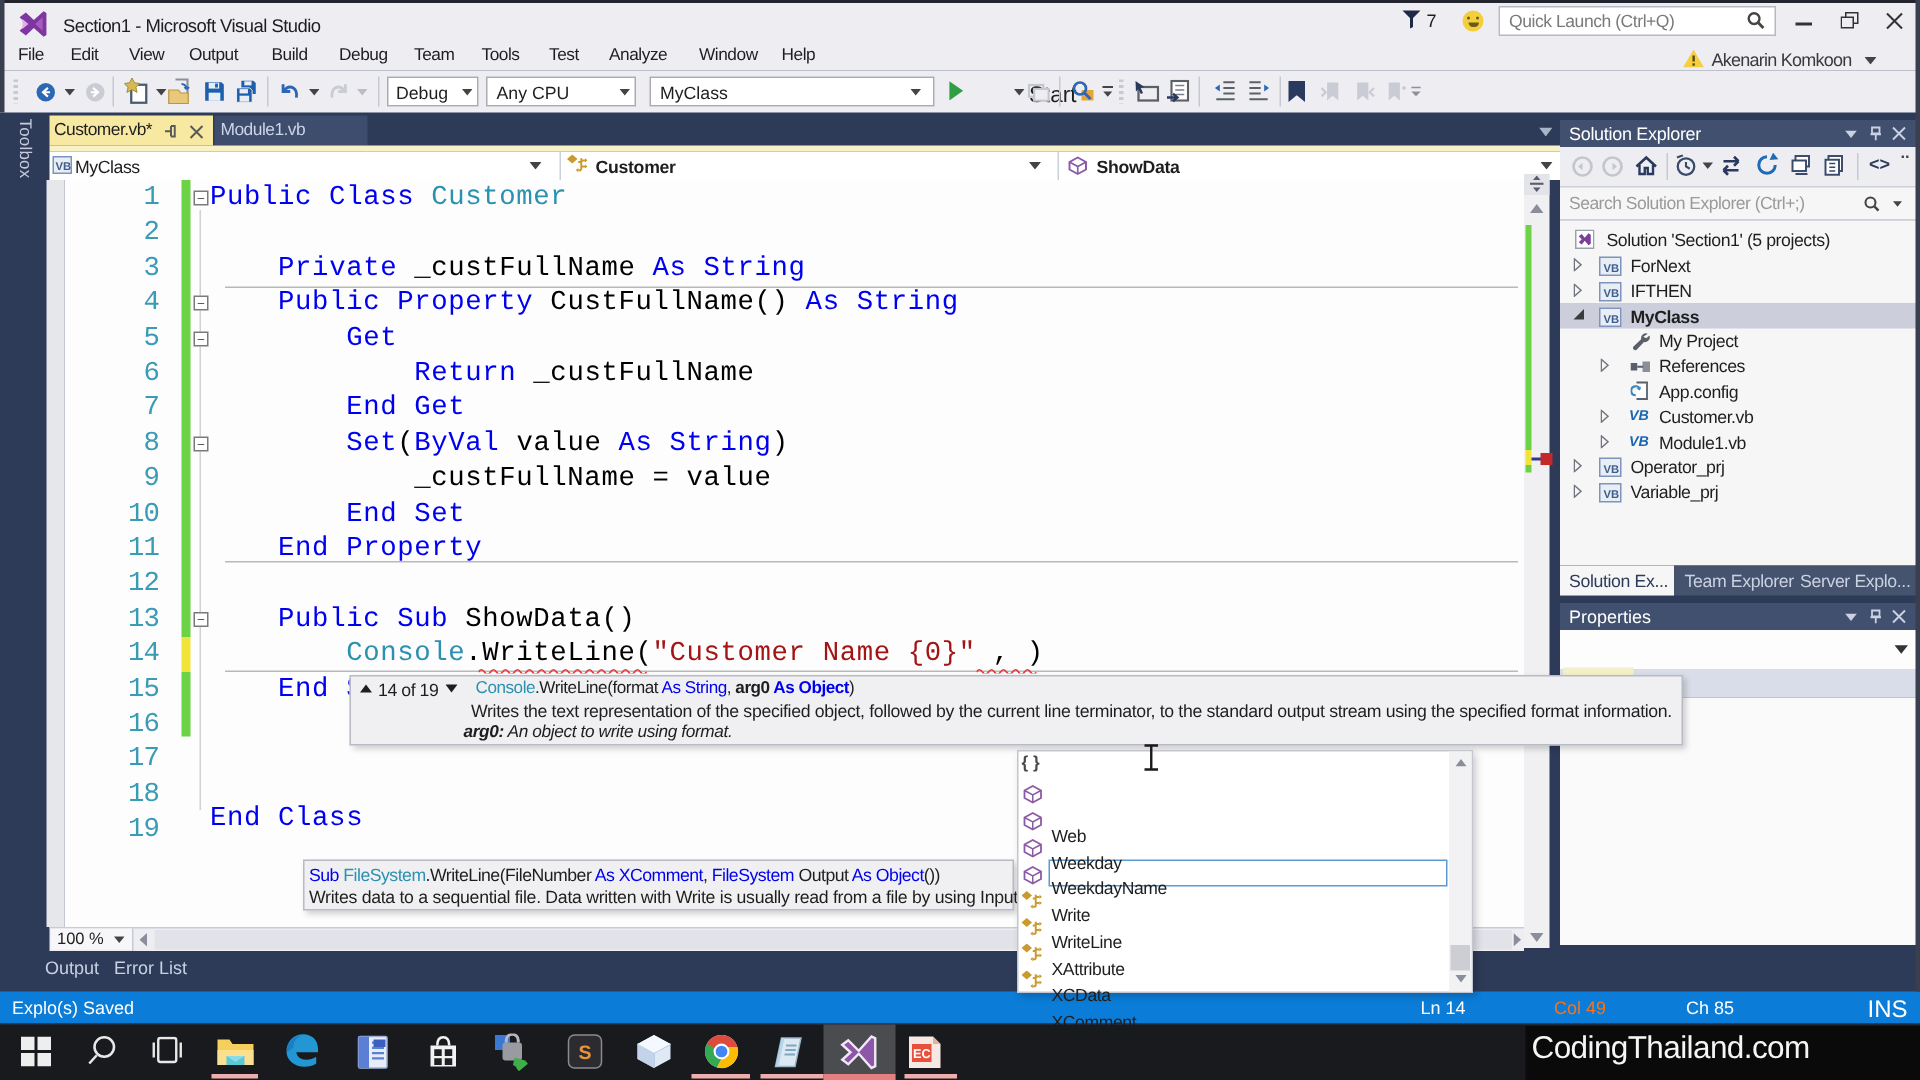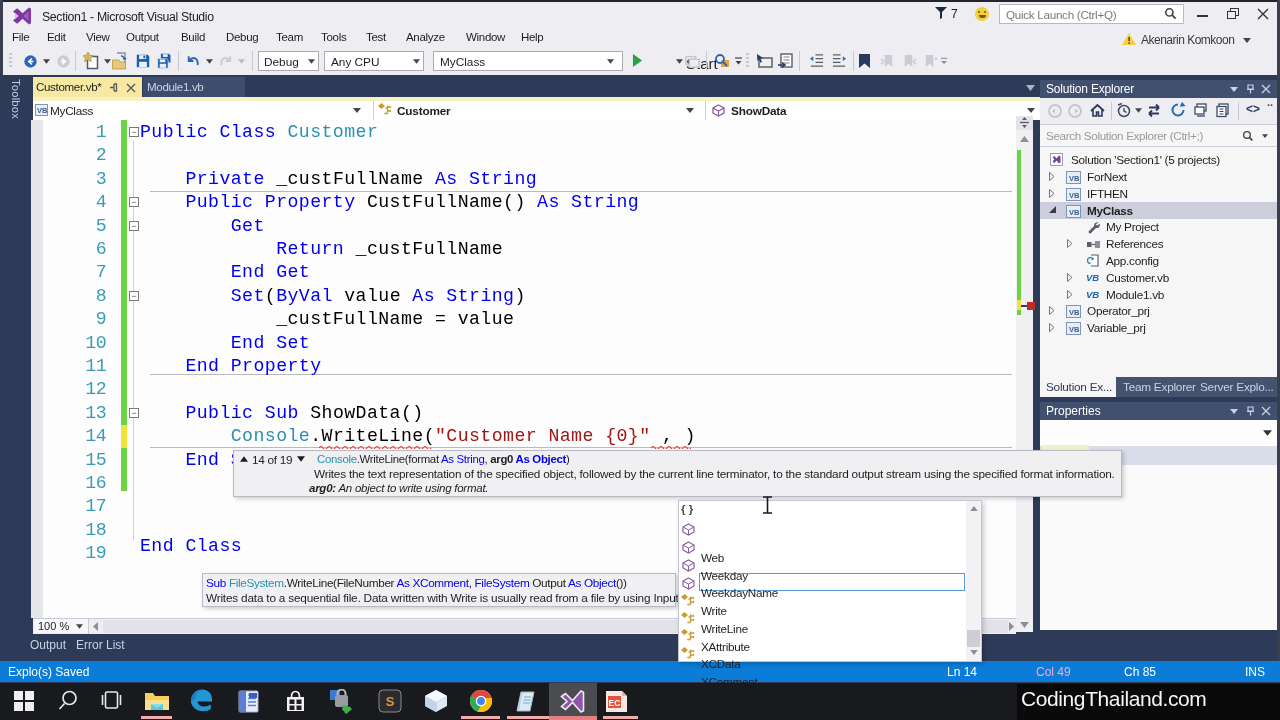--- a/index.html
+++ b/index.html
@@ -544,23 +544,23 @@
 <div class="abs" style="left:1040px;top:446px;width:238px;height:19px;background:#d9dde9"></div>
 <div class="abs" style="left:1042px;top:445px;width:47px;height:6px;background:#f3efc8"></div>
 <div class="abs" style="left:1040px;top:465px;width:238px;height:165px;background:#fafafb"></div>
 
 <span class="abs" style="left:30px;top:638px;font-size:12px;color:#c9d1e3">Output</span>
 <span class="abs" style="left:76px;top:638px;font-size:12px;color:#c9d1e3">Error List</span>
 
 <div class="abs" style="left:0;top:661px;width:1280px;height:21px;background:#0b7cd7"></div>
 <span class="abs" style="left:8px;top:665px;font-size:12px;color:#fff">Explo(s) Saved</span>
 <span class="abs" style="left:947px;top:665px;font-size:12px;color:#fff">Ln 14</span>
-<span class="abs" style="left:1036px;top:665px;font-size:12px;color:#f9a8d4">Col 49</span>
+<span class="abs" style="left:1036px;top:665px;font-size:12px;color:#f97316">Col 49</span>
 <span class="abs" style="left:1124px;top:665px;font-size:12px;color:#fff">Ch 85</span>
-<span class="abs" style="left:1245px;top:665px;font-size:12px;color:#fff">INS</span>
+<span class="abs" style="left:1245px;top:665px;font-size:16px;color:#fff">INS</span>
 
 <div class="tip" style="left:233px;top:450px;width:889px;height:47px"></div>
 <svg class="abs" style="left:240px;top:456px" width="8" height="6" viewBox="0 0 9 6">
     <path d="M4.5 0 L9 6 L0 6 Z" fill="#1e1e1e"></path>
   </svg>
 <span class="abs" style="left:252px;top:453px;font-size:11.8px;letter-spacing:-0.3px;color:#1e1e1e">14 of 19</span>
 <svg class="abs" style="left:297px;top:456px" width="8" height="6" viewBox="0 0 9 6">
     <path d="M4.5 6 L0 0 L9 0 Z" fill="#1e1e1e"></path>
   </svg>
 <span class="abs" style="left:317px;top:453px;font-size:11.4px;letter-spacing:-0.3px;color:#1e1e1e"><span class="t">Console</span>.WriteLine(format <span class="k">As String</span>, <b>arg0 <span class="k">As Object</span></b>)</span>

